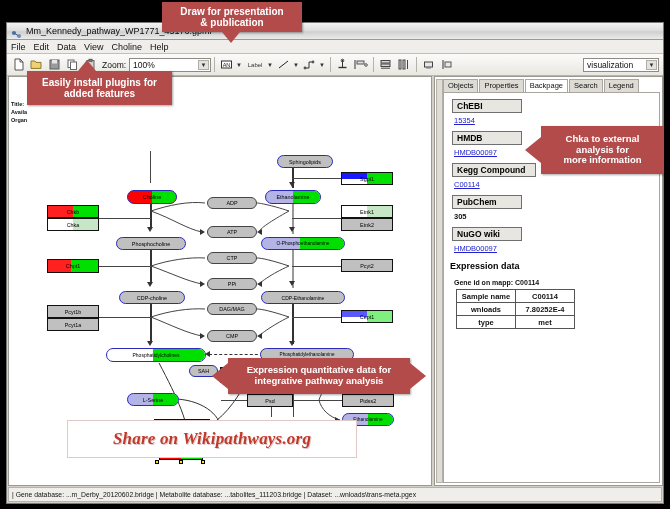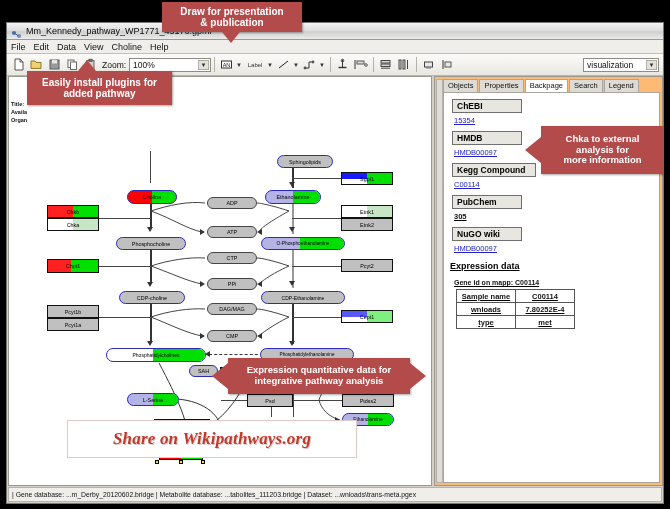--- a/index.html
+++ b/index.html
@@ -59,28 +59,28 @@
   .arrowlt{position:absolute;width:0;height:0;border-top:3px solid transparent;
     border-bottom:3px solid transparent;border-right:5px solid #333;}
   .arrowup{position:absolute;width:0;height:0;border-left:3px solid transparent;
     border-right:3px solid transparent;border-bottom:5px solid #333;}
   .curve{position:absolute;overflow:visible;}
 
   
   .sel-h{position:absolute;width:4px;height:4px;background:#ffe400;border:1px solid #000;box-sizing:border-box;}
 
   
-  .rpanel{position:absolute;left:427px;top:53px;width:229px;height:410px;background:#fdba74;
+  .rpanel{position:absolute;left:427px;top:53px;width:229px;height:410px;background:#ffffff;
     border:1px solid #9b9890;box-sizing:border-box;}
   .tabstrip{position:absolute;left:8px;top:2px;right:2px;height:13px;display:flex;align-items:flex-end;}
   .tab{font-size:7.5px;color:#111;padding:1px 4px 1px 4px;border:1px solid #a9a6a0;background:#dedbd4;
     margin-right:1px;border-bottom:none;white-space:nowrap;line-height:10px;}
   .tab.active{background:#fff;padding-bottom:2px;position:relative;top:1px;font-weight:normal;}
   .rbody{position:absolute;left:8px;top:15px;right:2px;bottom:2px;background:#fff;
-    border:1px solid #a9a6a0;box-sizing:border-box;overflow:hidden;text-decoration:underline;}
+    border:1px solid #a9a6a0;box-sizing:border-box;overflow:hidden;}
   .scroll-l{position:absolute;left:1px;top:2px;width:7px;bottom:2px;background:#dfdcd5;border:1px solid #b4b1aa;box-sizing:border-box;}
   .db-head{margin:6px 0 0 8px;display:inline-block;border:1px solid #6f6f6f;background:#e8e6e0;
     font-size:8.5px;font-weight:bold;color:#000;padding:1px 10px 1px 4px;min-width:70px;box-sizing:border-box;}
   .db-link{margin:3px 0 0 10px;font-size:7.5px;color:#2020cc;text-decoration:underline;display:block;}
   .db-plain{margin:3px 0 0 10px;font-size:7.5px;color:#111;display:block;font-weight:bold;}
   .exp-title{margin:8px 0 0 6px;font-size:9px;font-weight:bold;color:#000;}
   .gid{margin:8px 0 0 10px;font-size:7px;color:#111;font-weight:bold;}
   .dtable{margin:3px 0 0 12px;border:1px solid #555;border-collapse:collapse;}
   .dtable td{border:1px solid #555;font-size:7.5px;color:#111;text-align:center;padding:1.5px 3px;font-weight:bold;}
   .dtable td.k{width:52px;}
@@ -569,21 +569,21 @@
     <span>
       <span>Draw for presentation</span><br>
       <span>&amp; publication</span>
     </span>
   </div>
   <div class="tri-dn" style="left:222px;top:32px;"></div>
 
   <div class="callout" style="left:27px;top:71px;width:145px;height:34px;font-size:10px;">
     <span>
       <span>Easily install plugins for</span><br>
-      <span>added pathway</span>
+      <span>added features</span>
     </span>
   </div>
   <div class="tri-up" style="left:78px;top:60px;"></div>
 
   <div class="callout" style="left:541px;top:126px;width:123px;height:48px;font-size:9.5px;">
     <span>
       <span>Chka  to external</span><br>
       <span>analysis  for</span><br>
       <span>more information</span>
     </span>

